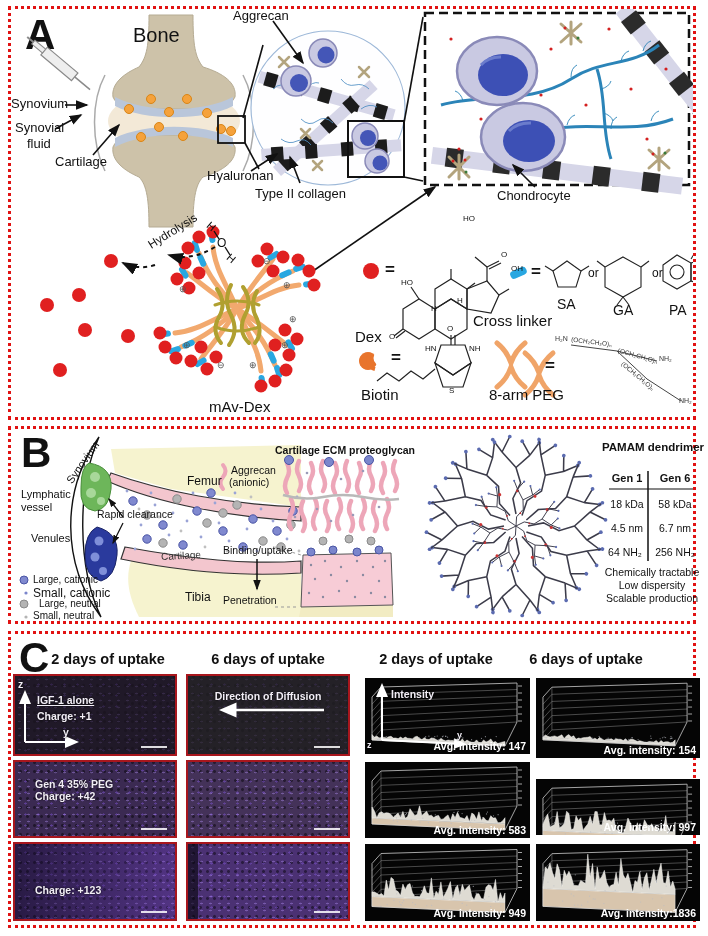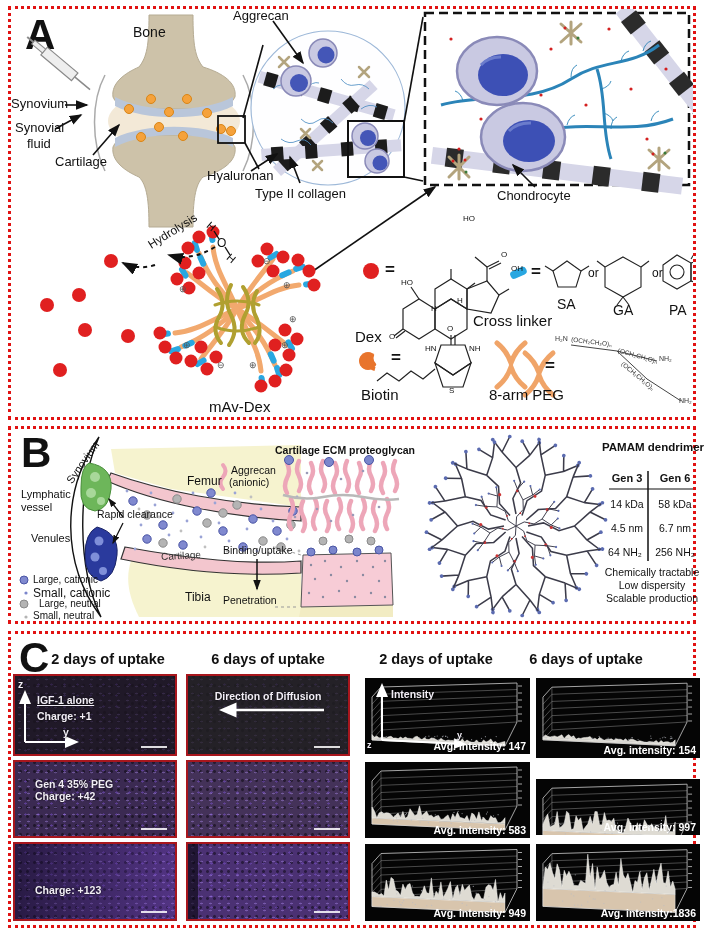--- a/index.html
+++ b/index.html
@@ -315,21 +315,21 @@
           <path d="M486,378 q10,-8 14,-20 q4,12 14,20"></path>
           <path d="M514,344 q10,8 14,20 q4,-12 14,-20"></path>
           <path d="M514,386 q10,-8 14,-20 q4,12 14,20"></path>
         </g>
         <g stroke="#444" stroke-width="1" fill="none">
           <path d="M560,336 l46,6 M606,342 l40,10 M606,342 l30,28 M636,370 l34,22"></path>
         </g>
       </g>
     </svg>
 
-    <div class="lbl" style="left:122px;top:16px;font-size:14px;">Bone</div>
+    <div class="lbl" style="left:122px;top:16px;font-size:20px;">Bone</div>
     <div class="lbl" style="left:0px;top:88px;font-size:13px;">Synovium</div>
     <div class="lbl" style="left:4px;top:112px;font-size:13px;">Synovial</div>
     <div class="lbl" style="left:16px;top:128px;font-size:13px;">fluid</div>
     <div class="lbl" style="left:44px;top:146px;font-size:13px;">Cartilage</div>
     <div class="lbl" style="left:222px;top:0px;font-size:13px;">Aggrecan</div>
     <div class="lbl" style="left:196px;top:160px;font-size:13px;">Hyaluronan</div>
     <div class="lbl" style="left:244px;top:178px;font-size:13px;">Type II collagen</div>
     <div class="lbl" style="left:486px;top:180px;font-size:13px;">Chondrocyte</div>
     <div class="lbl" style="left:134px;top:216px;font-size:12px;transform:rotate(-32deg);">Hydrolysis</div>
     <div class="lbl" style="left:196px;top:212px;font-size:11px;transform:rotate(40deg);">H</div>
@@ -592,23 +592,23 @@
       </div>
     <div class="lbl" style="left:22px;top:182px;font-size:10px;">Small, neutral</div>
 
     <div class="lbl ctr" style="left:264px;top:16px;width:130px;font-size:10.5px;font-weight:700;">Cartilage ECM proteoglycan</div>
     <div class="lbl" style="left:220px;top:36px;font-size:10.5px;">Aggrecan</div>
     <div class="lbl" style="left:218px;top:48px;font-size:10.5px;text-align:right;">(anionic)</div>
     <div class="lbl" style="left:212px;top:116px;font-size:10.5px;">Binding/uptake</div>
     <div class="lbl" style="left:212px;top:166px;font-size:10.5px;">Penetration</div>
 
     <div class="lbl ctr" style="left:590px;top:12px;width:104px;font-size:11.5px;font-weight:700;">PAMAM dendrimer</div>
-    <div class="lbl ctr" style="left:596px;top:44px;width:40px;font-size:11px;font-weight:700;">Gen 3</div>
+    <div class="lbl ctr" style="left:596px;top:44px;width:40px;font-size:11px;font-weight:700;">Gen 1</div>
     <div class="lbl ctr" style="left:642px;top:44px;width:44px;font-size:11px;font-weight:700;">Gen 6</div>
-    <div class="lbl ctr" style="left:596px;top:70px;width:40px;font-size:10.5px;">14 kDa</div>
+    <div class="lbl ctr" style="left:596px;top:70px;width:40px;font-size:10.5px;">18 kDa</div>
     <div class="lbl ctr" style="left:642px;top:70px;width:44px;font-size:10.5px;">58 kDa</div>
     <div class="lbl ctr" style="left:596px;top:94px;width:40px;font-size:10.5px;">4.5 nm</div>
     <div class="lbl ctr" style="left:642px;top:94px;width:44px;font-size:10.5px;">6.7 nm</div>
     <div class="lbl ctr" style="left:592px;top:118px;width:44px;font-size:10.5px;">64 NH₂</div>
     <div class="lbl ctr" style="left:640px;top:118px;width:48px;font-size:10.5px;">256 NH₂</div>
     <div class="lbl ctr" style="left:588px;top:138px;width:106px;font-size:10.5px;">Chemically tractable</div>
     <div class="lbl ctr" style="left:588px;top:151px;width:106px;font-size:10.5px;">Low dispersity</div>
     <div class="lbl ctr" style="left:588px;top:164px;width:106px;font-size:10.5px;">Scalable production</div>
   </div>
 

